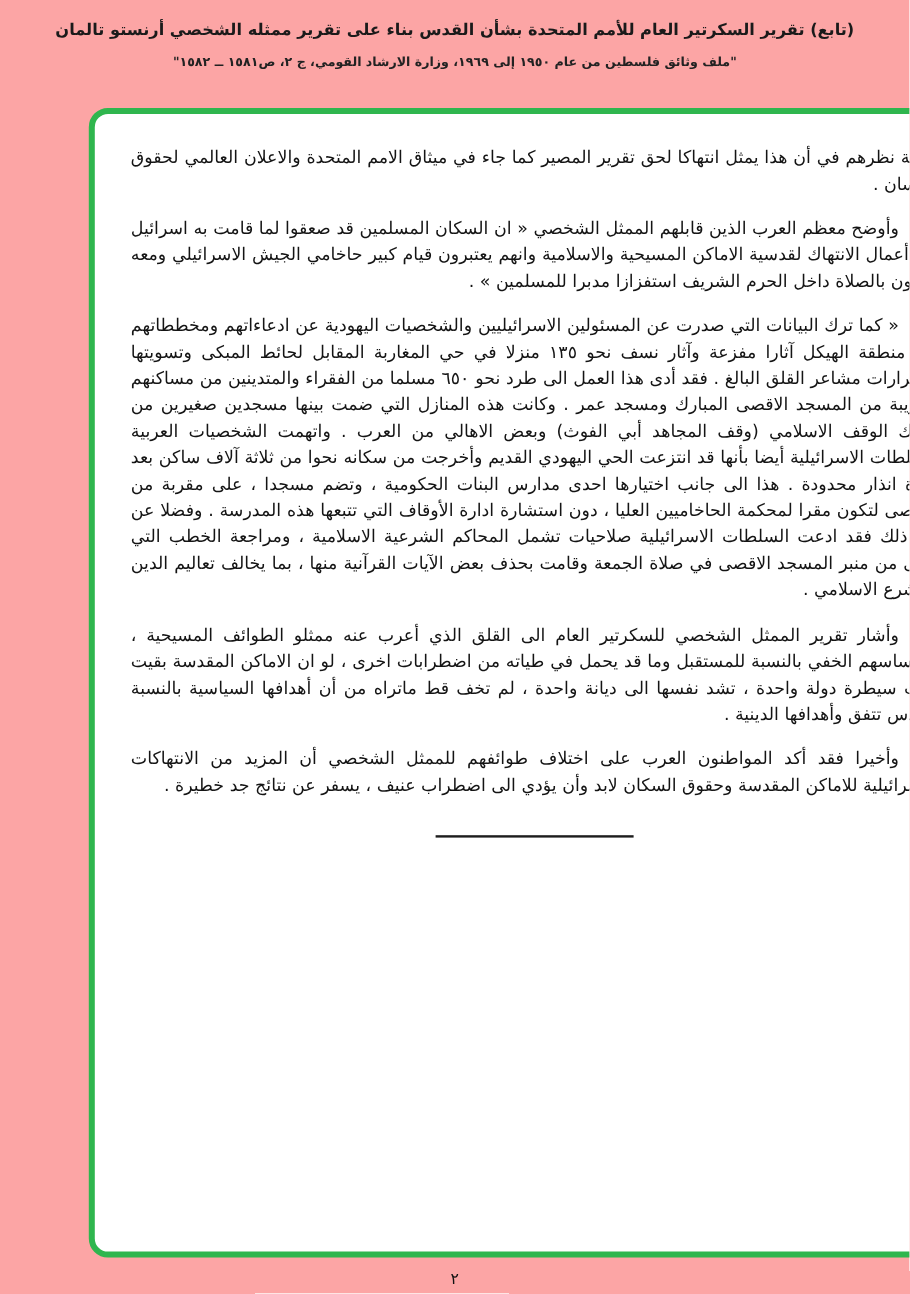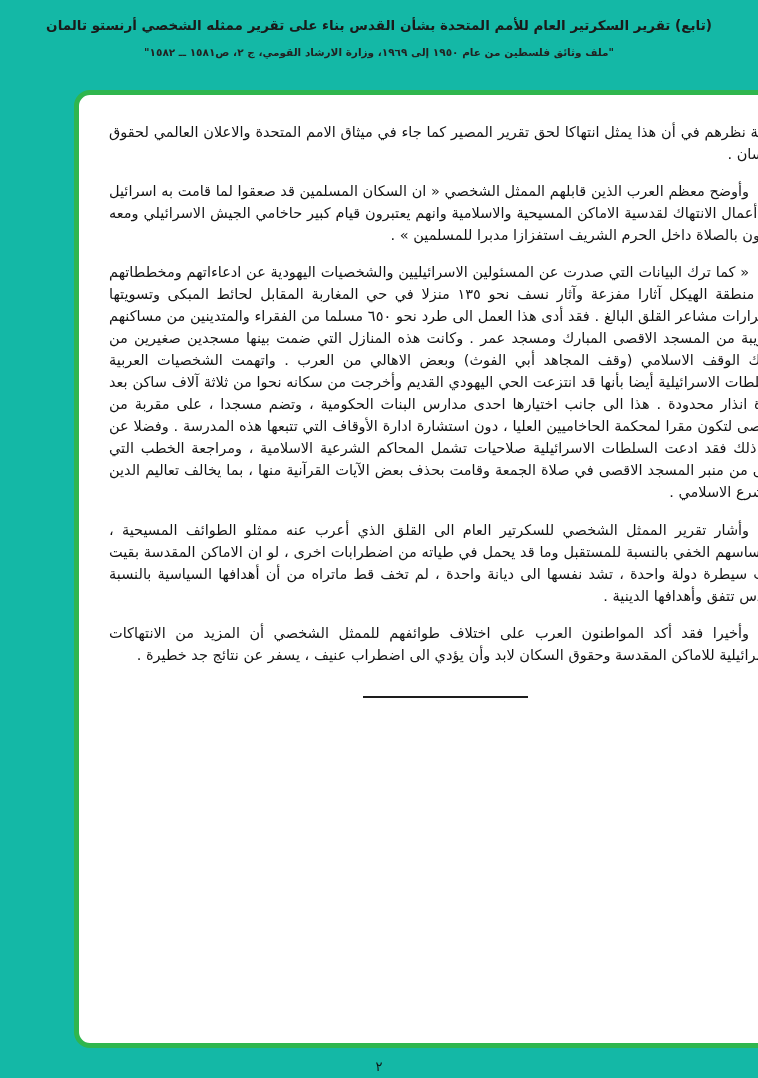--- a/index.html
+++ b/index.html
@@ -1,21 +1,21 @@
 <!DOCTYPE html>
 <html lang="ar"><head>
 <meta charset="utf-8">
 <style>
   * { box-sizing: border-box; }
   html, body { margin: 0; padding: 0; background: #ffffff; }
   .page {
     position: relative;
     width: 758px;
     height: 1078px;
-    background: #14b8a6;
+    background: #fca5a5;
     font-family: "DejaVu Sans", sans-serif;
     overflow: hidden;
   }
   .doc-header {
     direction: rtl;
     text-align: center;
     padding-top: 16px;
   }
   .doc-title {
     font-size: 13.5px;

